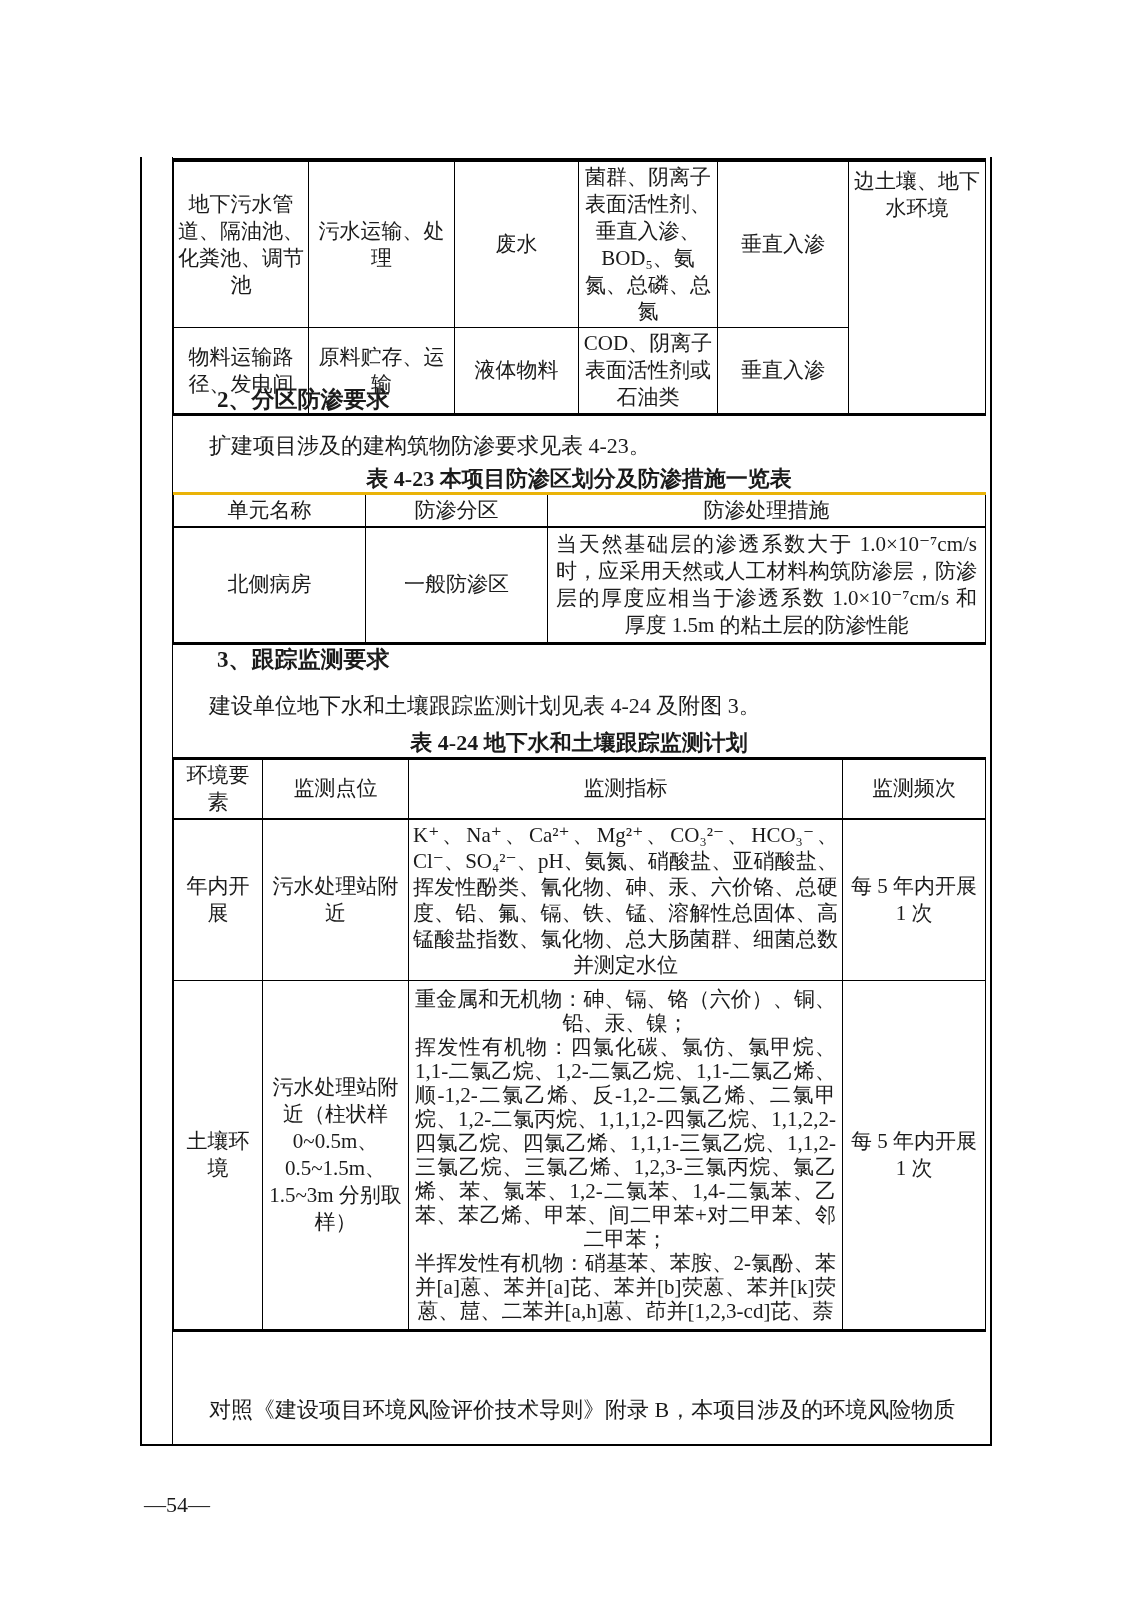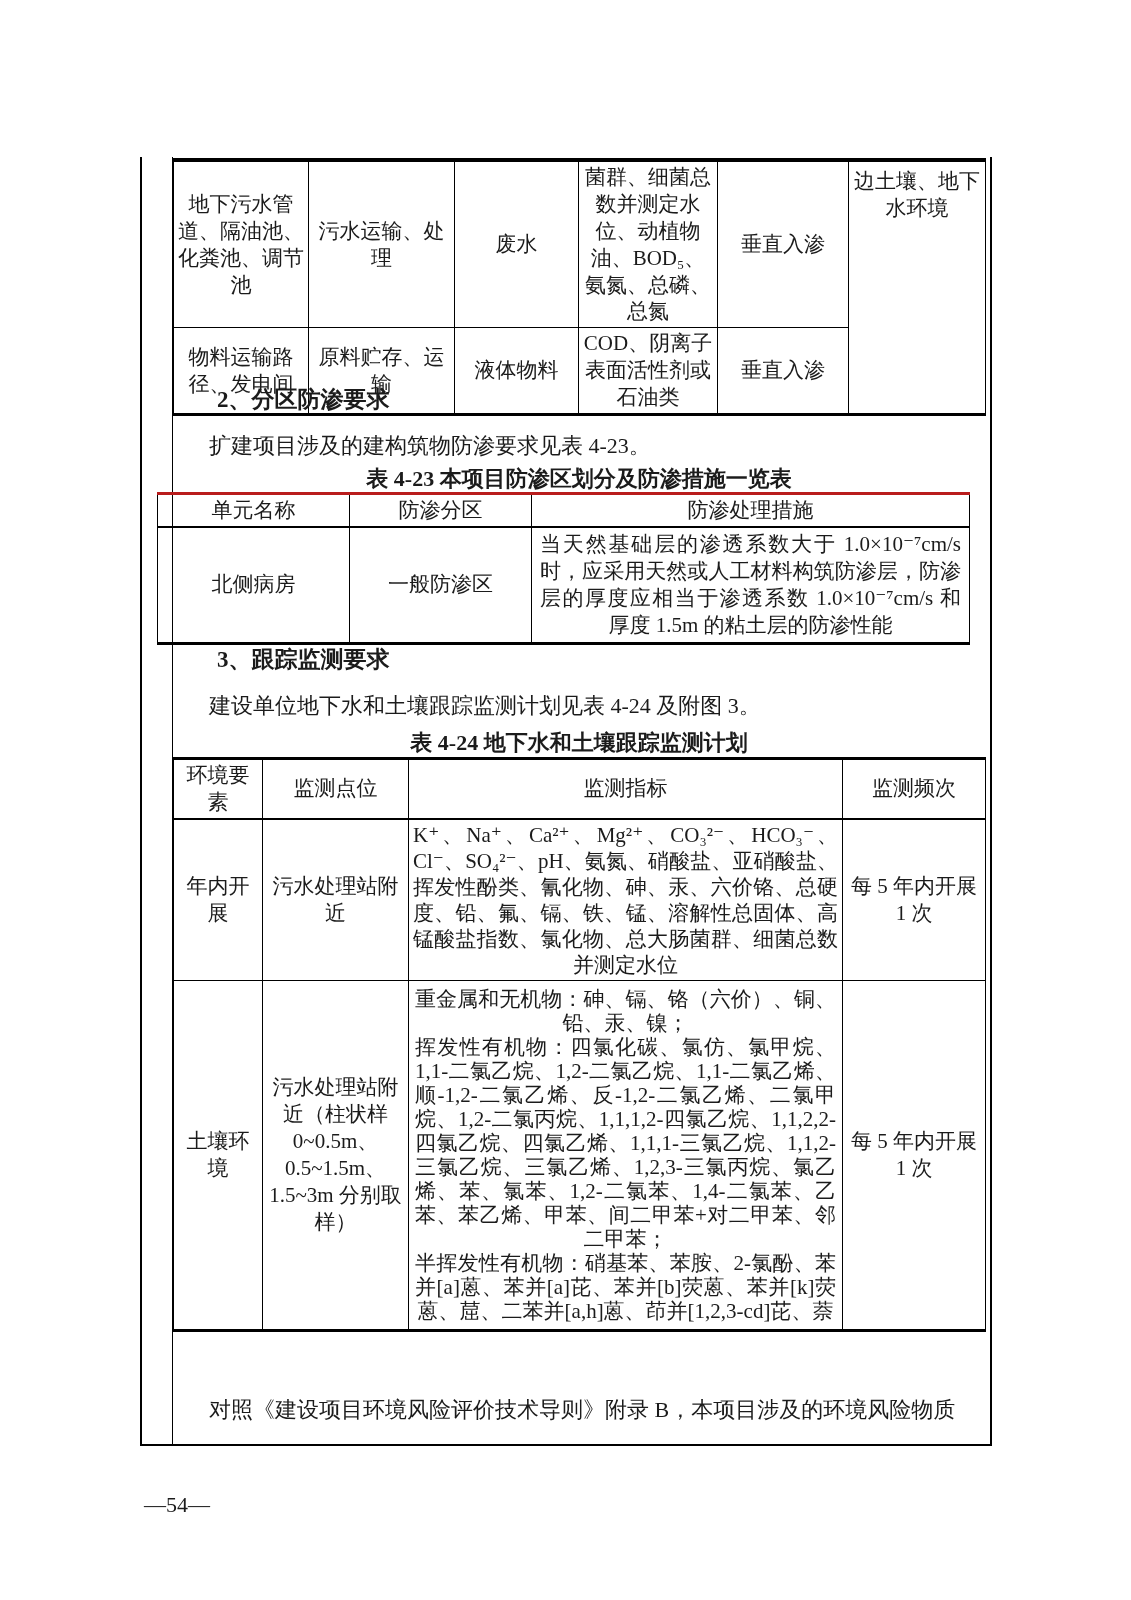--- a/index.html
+++ b/index.html
@@ -18,22 +18,22 @@
   }
 
   
   .carry { left:173px; top:158px; width:812px;
            border-top:4px solid #000; border-bottom:3px solid #000; }
   .carry .r1 td { height:132px; }
   .carry .r2 td { height:74px; }
   .va-top { vertical-align:top; padding-top:6px; }
 
   
-  .t423 { left:157px; top:492px; width:812px;
-          border-top:3px solid #b91c1c; border-bottom:3px solid #000; }
+  .t423 { left:173px; top:492px; width:812px;
+          border-top:3px solid #eab308; border-bottom:3px solid #000; }
   .t423 .hdr td { height:26px; border-bottom:2px solid #000; }
   .t423 .bdy td { height:106px; }
 
   
   .t424 { left:173px; top:757px; width:812px;
           border-top:3px solid #000; border-bottom:3px solid #000;padding-left:19px; }
   .t424 .hdr td { height:48px; border-bottom:2px solid #000; }
   .t424 .r1 td  { height:129px; }
   .t424 .r2 td  { height:340px; }
 
@@ -74,21 +74,21 @@
         <col style="width:124px">
       <col style="width:139px">
         <col style="width:131px">
         <col style="width:137px">
     </colgroup>
     <tbody>
         <tr class="r1">
       <td>地下污水管道、隔油池、化粪池、调节池</td>
       <td>污水运输、处理</td>
       <td>废水</td>
-      <td>菌群、细菌总数并测定水位、动植物油、BOD₅、氨氮、总磷、总氮</td>
+      <td>菌群、阴离子表面活性剂、垂直入渗、BOD₅、氨氮、总磷、总氮</td>
       <td>垂直入渗</td>
       <td class="va-top" rowspan="2">边土壤、地下水环境</td>
     </tr>
     <tr class="r2">
       <td>物料运输路径、发电间</td>
       <td>原料贮存、运输</td>
       <td>液体物料</td>
       <td>COD、阴离子表面活性剂或石油类</td>
       <td>垂直入渗</td>
     </tr>

